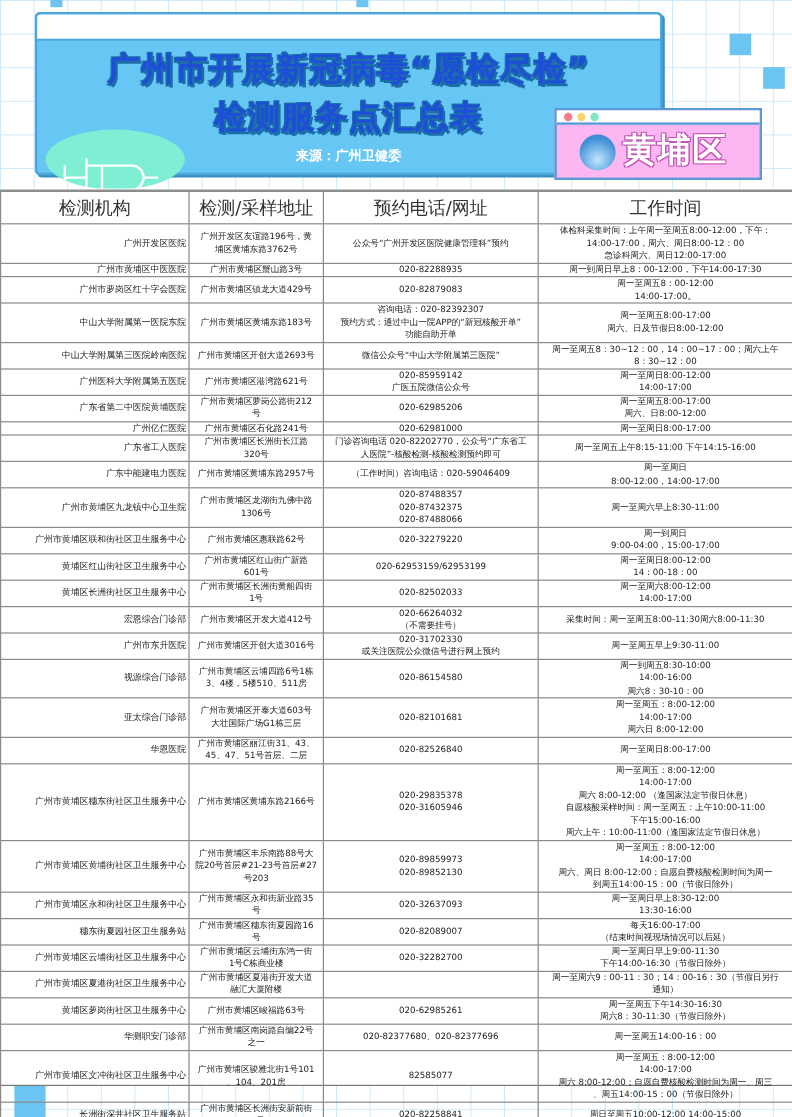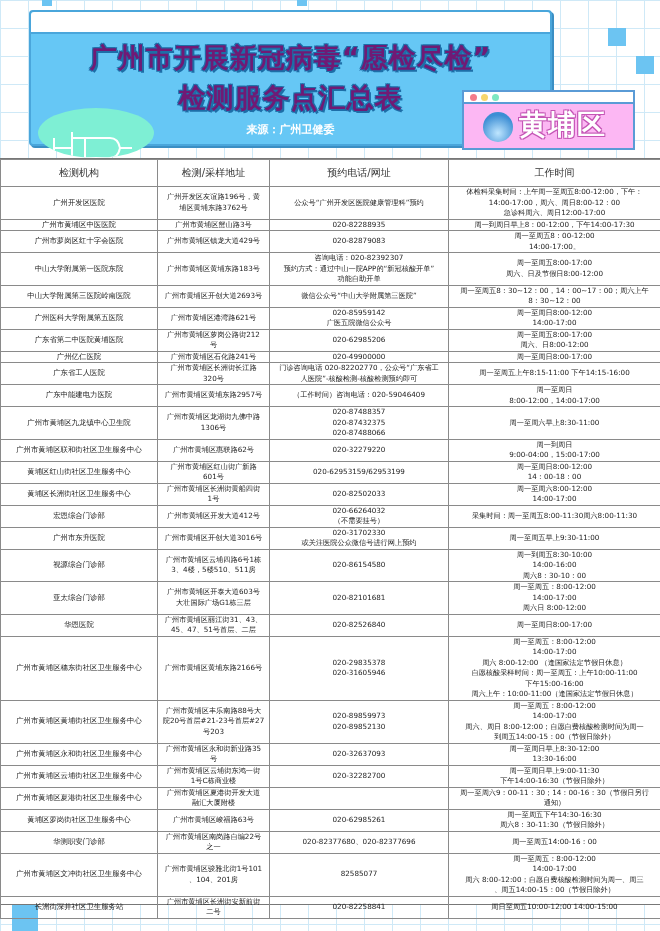--- a/index.html
+++ b/index.html
@@ -19,21 +19,21 @@
     position: absolute; left: 29px; top: 10px; width: 523px; height: 136px;
     background: #66c7f5; border: 2px solid #4aa6db; border-radius: 4px;
     box-shadow: 2px 2px 0 #3b8fc4;
   }
   .banner-topbar {
     position: absolute; left: 0; top: 0; right: 0; height: 22px;
     background: #ffffff; border-bottom: 2px solid #4aa6db; border-radius: 3px 3px 0 0;
   }
   .title-line {
     position: absolute; left: 0; right: 0; text-align: center;
-    color: #701a75; font-weight: bold; letter-spacing: 1px;
+    color: #1d4ed8; font-weight: bold; letter-spacing: 1px;
     text-shadow: 2px 2px 0 #1d6ea8, -1px -1px 0 #1d6ea8, 1px -1px 0 #1d6ea8, -1px 1px 0 #1d6ea8;
   }
   .title-1 { top: 28px; font-size: 27px; }
   .title-2 { top: 68px; font-size: 27px; }
   .source {
     position: absolute; left: 0; right: 0; top: 110px; text-align: center;
     font-size: 11px; color: #ffffff; font-weight: bold;
   }
   .syringe-circle {
     position: absolute; left: 38px; top: 108px; width: 116px; height: 116px;
@@ -63,22 +63,22 @@
   .table-wrap {
     position: absolute; left: 0; top: 158px; width: 660px; height: 747px;
     background: #ffffff; border-top: 1px solid #777; border-bottom: 1px solid #777;
   }
   table { width: 660px; border-collapse: collapse; table-layout: fixed; }
   th, td {
     border: 1px solid #8a8a8a; text-align: center; vertical-align: middle;
     font-family: "DejaVu Sans", sans-serif; color: #222; line-height: 10.5px;
     font-size: 7.2px; padding: 0 2px; white-space: pre-line;
   }
-  th { font-size: 10px; font-weight: normal; height: 27px; color: #333; }
-  td.c-name { font-size: 7.4px; }
+  th { font-size: 15px; font-weight: normal; height: 27px; color: #333; }
+  td.c-name { font-size: 7.4px; text-align: right; }
 </style>
 </head>
 <body>
 
 <div class="deco-square" style="left:42px;top:0;width:10px;height:6px;"></div>
 <div class="deco-square" style="left:297px;top:0;width:10px;height:6px;"></div>
 <div class="deco-square" style="left:608px;top:28px;width:18px;height:18px;"></div>
 <div class="deco-square" style="left:636px;top:56px;width:18px;height:18px;"></div>
 <div class="deco-square" style="left:12px;top:905px;width:26px;height:26px;"></div>
 
@@ -181,21 +181,21 @@
           <td class="c-name">广东省第二中医院黄埔医院</td>
           <td>广州市黄埔区萝岗公路街212
 号</td>
           <td>020-62985206</td>
           <td>周一至周五8:00-17:00
 周六、日8:00-12:00</td>
         </tr>
         <tr style="height: 11px;">
           <td class="c-name">广州亿仁医院</td>
           <td>广州市黄埔区石化路241号</td>
-          <td>020-49900000</td>
+          <td>020-62981000</td>
           <td>周一至周日8:00-17:00</td>
         </tr>
         <tr style="height: 21px;">
           <td class="c-name">广东省工人医院</td>
           <td>广州市黄埔区长洲街长江路
 320号</td>
           <td>门诊咨询电话 020-82202770，公众号“广东省工
 人医院”-核酸检测-核酸检测预约即可</td>
           <td>周一至周五上午8:15-11:00          下午14:15-16:00</td>
         </tr>
@@ -303,20 +303,28 @@
         </tr>
         <tr style="height: 21px;">
           <td class="c-name">广州市黄埔区永和街社区卫生服务中心</td>
           <td>广州市黄埔区永和街新业路35
 号</td>
           <td>020-32637093</td>
           <td>周一至周日早上8:30-12:00
 13:30-16:00</td>
         </tr>
         <tr style="height: 21px;">
+          <td class="c-name">穗东街夏园社区卫生服务站</td>
+          <td>广州市黄埔区穗东街夏园路16
+号</td>
+          <td>020-82089007</td>
+          <td>每天16:00-17:00
+（结束时间视现场情况可以后延）</td>
+        </tr>
+        <tr style="height: 21px;">
           <td class="c-name">广州市黄埔区云埔街社区卫生服务中心</td>
           <td>广州市黄埔区云埔街东鸿一街
 1号C栋商业楼</td>
           <td>020-32282700</td>
           <td>周一至周日早上9:00-11:30
 下午14:00-16:30（节假日除外）</td>
         </tr>
         <tr style="height: 21px;">
           <td class="c-name">广州市黄埔区夏港街社区卫生服务中心</td>
           <td>广州市黄埔区夏港街开发大道

